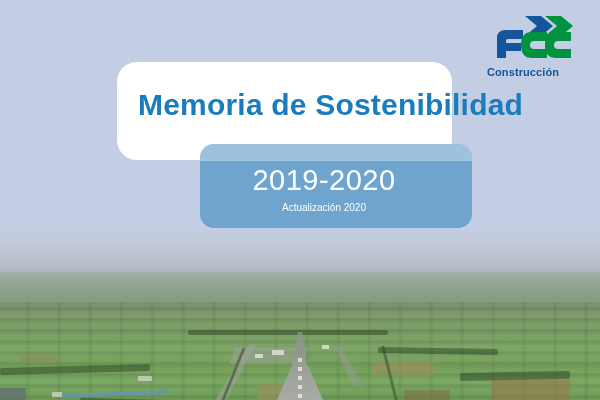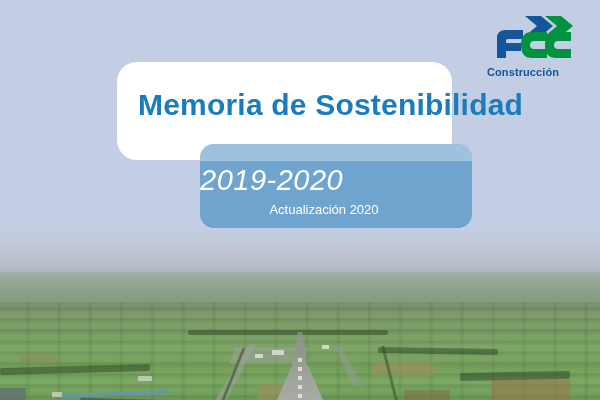--- a/index.html
+++ b/index.html
@@ -257,36 +257,35 @@
     letter-spacing: 0.2px;
     color: #1a7cbd;
     white-space: nowrap;
   }
   .years {
     position: absolute;
     left: 200px;
     top: 164px;
     width: 248px;
     z-index: 8;
-    text-align: left;
+    text-align: center;
     font-size: 29px;
     font-weight: 400;
     letter-spacing: 0.5px;
     color: #ffffff;
     white-space: nowrap;
-    font-style: italic;
   }
   .update {
     position: absolute;
     left: 200px;
     top: 202px;
     width: 248px;
     z-index: 8;
     text-align: center;
-    font-size: 13px;
+    font-size: 10px;
     font-weight: 400;
     color: #ffffff;
     white-space: nowrap;
   }
 
   
   .logo {
     position: absolute;
     left: 487px;
     top: 14px;

